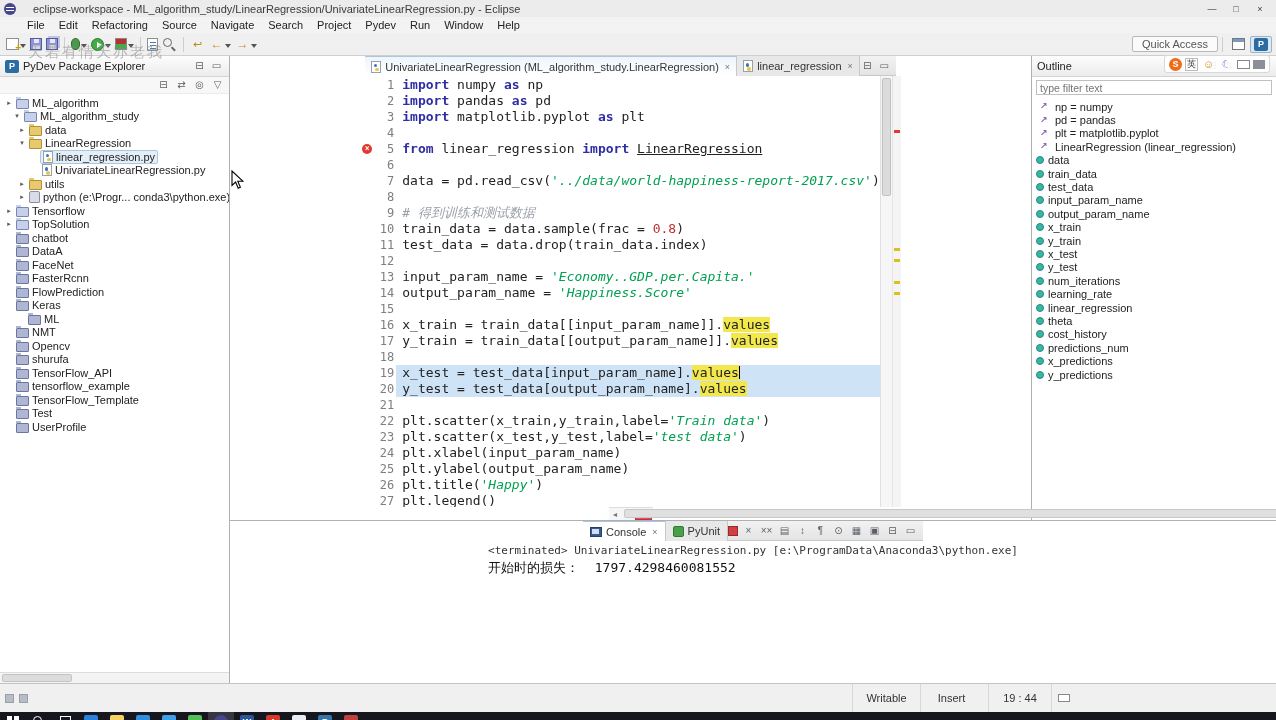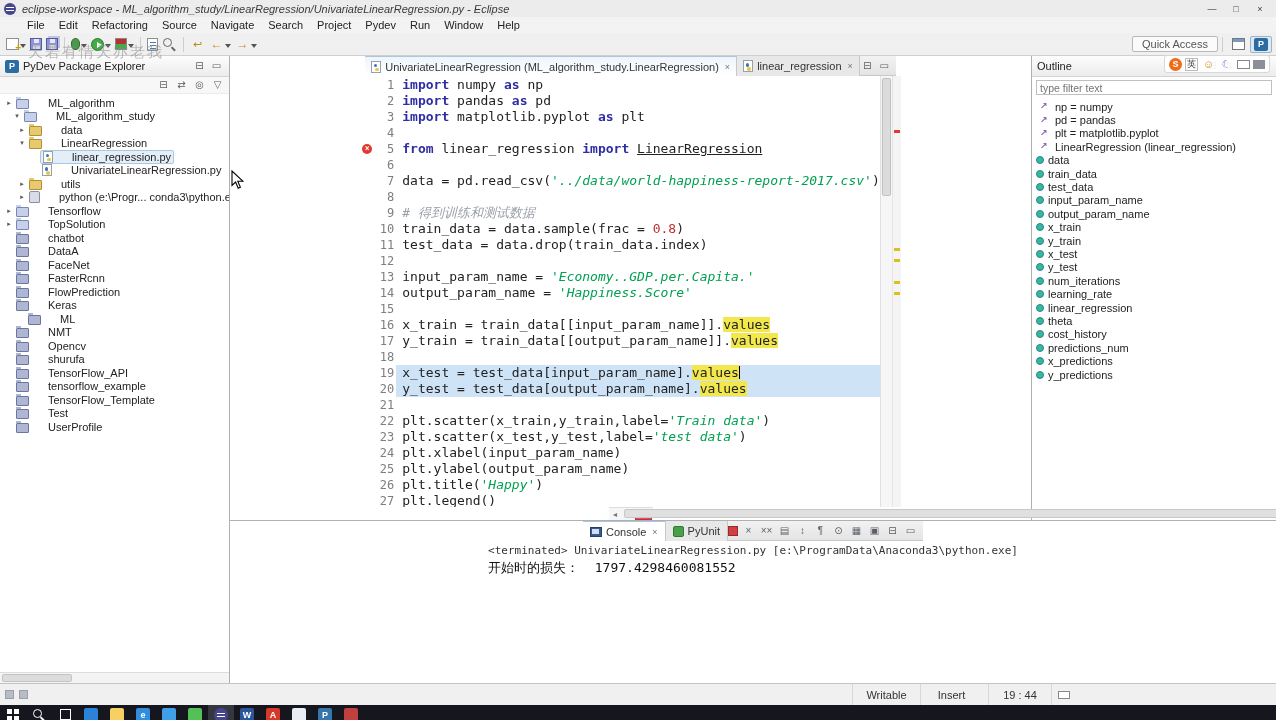--- a/index.html
+++ b/index.html
@@ -6,21 +6,21 @@
   html,body { width:1276px; height:720px; overflow:hidden; }
   body {
     position:relative;
     font-family:"Liberation Sans","DejaVu Sans",sans-serif;
     font-size:11px; color:#222; background:#f0f0f0;
   }
   
   .titlebar { height:17px; display:flex; align-items:center; padding:0 4px; background:#ececec; }
   .app-logo { width:12px; height:12px; border-radius:50%; background:#46468c; position:relative; flex:none; }
   .app-logo::after { content:""; position:absolute; left:2px; right:2px; top:4px; height:1.5px; background:#fff; box-shadow:0 3px 0 #fff; }
-  .titlebar .title { margin-left:6px; color:#3a3a3a; white-space:nowrap; overflow:hidden;font-style:italic; }
+  .titlebar .title { margin-left:17px; color:#3a3a3a; white-space:nowrap; overflow:hidden; }
   .win-controls { margin-left:auto; display:flex; }
   .win-btn { width:24px; text-align:center; color:#444; font-size:9px; line-height:16px; }
   
   .menubar { height:16px; display:flex; align-items:center; background:#f3f3f3; padding-left:20px; }
   .menu-item { padding:1px 7px; color:#222; }
   
   .toolbar { height:23px; display:flex; align-items:center; background:#f0f0f0; border-bottom:1px solid #cfcfcf; padding:0 4px; }
   .tbtn { display:flex; align-items:center; padding:1px 2px; border-radius:2px; }
   .tb-sep { width:1px; height:15px; background:#cdcdcd; margin:0 4px; flex:none; }
   .dcaret { width:0; height:0; border:3px solid transparent; border-top:4px solid #555; margin-left:1px; margin-top:6px; }
@@ -76,21 +76,21 @@
   .main { display:flex; height:627px; }
   
   .explorer { width:230px; flex:none; border-right:1px solid #b0b0b0; background:#fff; display:flex; flex-direction:column; }
   .view-hd { height:21px; background:linear-gradient(#fdfdfd,#ececec); border-bottom:1px solid #d4d4d4; display:flex; align-items:center; padding:0 5px; gap:4px; flex:none; }
   .view-hd .vtitle { white-space:nowrap; color:#222; }
   .vh-controls { margin-left:auto; display:flex; gap:2px; }
   .view-tb { height:17px; display:flex; justify-content:flex-end; align-items:center; gap:3px; padding:0 4px; background:#f7f7f7; border-bottom:1px solid #ececec; flex:none; }
   .tree { flex:1; overflow:hidden; padding-top:2px; }
   .trow { height:13.5px; display:flex; align-items:center; white-space:nowrap; }
   .twistie { width:10px; text-align:center; font-size:7px; color:#5a5a5a; flex:none; }
-  .titem { display:flex; align-items:center; gap:19px; padding:0 2px; }
+  .titem { display:flex; align-items:center; gap:3px; padding:0 2px; }
   .titem.sel { background:#e4eef8; border:1px solid #a6c8e0; border-radius:2px; }
   .hscroll { height:11px; border-top:1px solid #ddd; background:#f4f4f4; position:relative; flex:none; }
   .hscroll .thumb { position:absolute; left:2px; top:1px; width:70px; height:8px; background:#dcdcdc; border:1px solid #c4c4c4; border-radius:2px; }
   
   .right-col { flex:1; display:flex; flex-direction:column; min-width:0; }
   .top-row { height:464px; display:flex; min-height:0; flex:none; }
   
   .editor-col { flex:1; display:flex; flex-direction:column; background:#fff; min-width:0;align-items:center; }
   .tabbar { height:20px; display:flex; align-items:flex-end; background:linear-gradient(#f2f2f2,#e4e4e4); border-bottom:1px solid #c8c8c8; flex:none; }
   .etab { height:20px; display:flex; align-items:center; gap:4px; padding:0 6px; border-right:1px solid #c8c8c8; color:#333; background:#e8e8e8; white-space:nowrap; }
@@ -130,21 +130,21 @@
   
   .console { flex:1; display:flex; flex-direction:column; border-top:1px solid #b0b0b0; background:#fff; min-height:0;align-items:center; }
   .console .tabbar { height:20px; }
   .ctab { height:20px; display:flex; align-items:center; gap:4px; padding:0 7px; border-right:1px solid #c8c8c8; background:#e8e8e8; color:#333; }
   .ctab.active { background:#fff; border-top:1px solid #b0c4dc; }
   .console-tools { margin-left:auto; display:flex; gap:3px; align-items:center; padding-right:5px; align-self:center; }
   .console-body { flex:1; padding:3px 4px; font-family:"DejaVu Sans Mono","Liberation Mono",monospace; overflow:hidden; }
   .console-terminated { font-size:11px; color:#333; margin-bottom:3px; }
   .console-output-line { font-size:13px; line-height:16px; color:#111; white-space:pre; }
   
-  .statusbar { height:22px; background:#f0f0f0; border-top:1px solid #c4c4c4; position:relative; display:flex; align-items:center; padding:0 5px; gap:5px; }
+  .statusbar { height:29px; background:#f0f0f0; border-top:1px solid #c4c4c4; position:relative; display:flex; align-items:center; padding:0 5px; gap:5px; }
   .sb-seg { position:absolute; top:0; height:100%; display:flex; align-items:center; justify-content:center; color:#333; }
   .sb-writable { left:852px; width:68px; border-left:1px solid #d8d8d8; }
   .sb-insert { left:920px; width:62px; border-left:1px solid #d8d8d8; }
   .sb-pos { left:988px; width:64px; border-left:1px solid #d8d8d8; border-right:1px solid #d8d8d8; }
   .sb-ime { left:1052px; width:24px; }
   
   .taskbar { height:19px; background:var(--c-taskbar-bg,#16161f); display:flex; align-items:stretch; }
   .tslot { width:26px; display:flex; align-items:center; justify-content:center; }
   .tslot.active { background:rgba(255,255,255,.14); box-shadow:inset 0 -2px 0 #6cb4e8; }
   .tic { width:14px; height:14px; border-radius:2px; display:flex; align-items:center; justify-content:center; font-size:9px; font-weight:bold; color:#fff; position:relative; }

